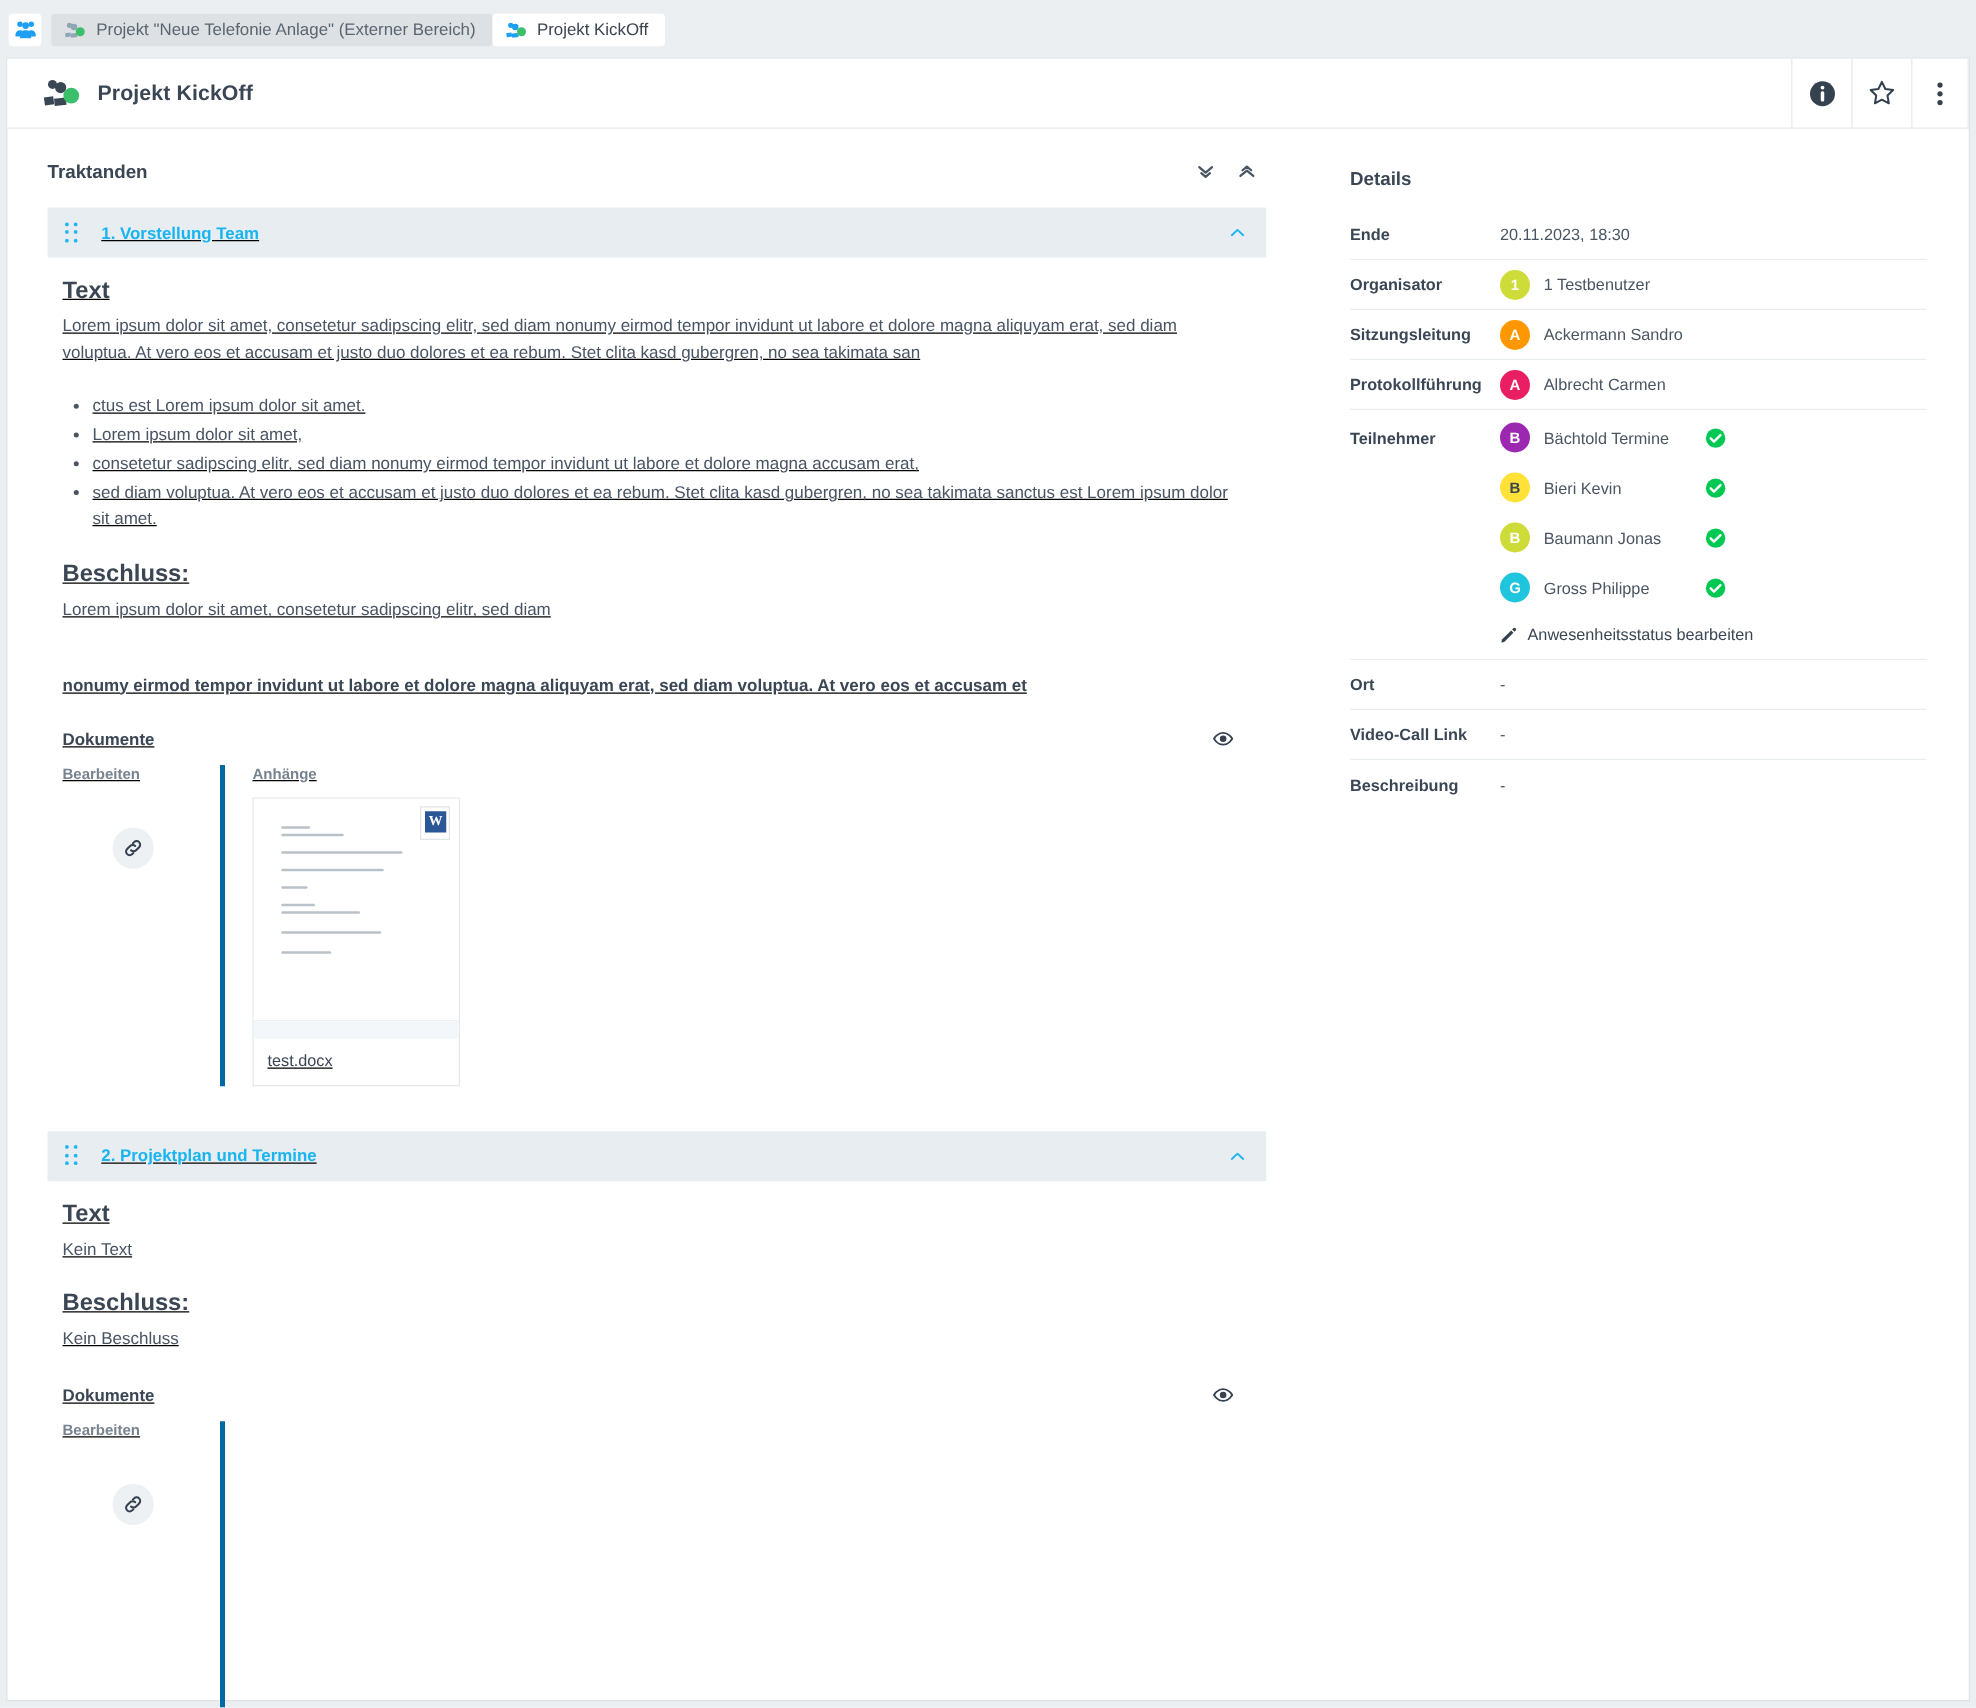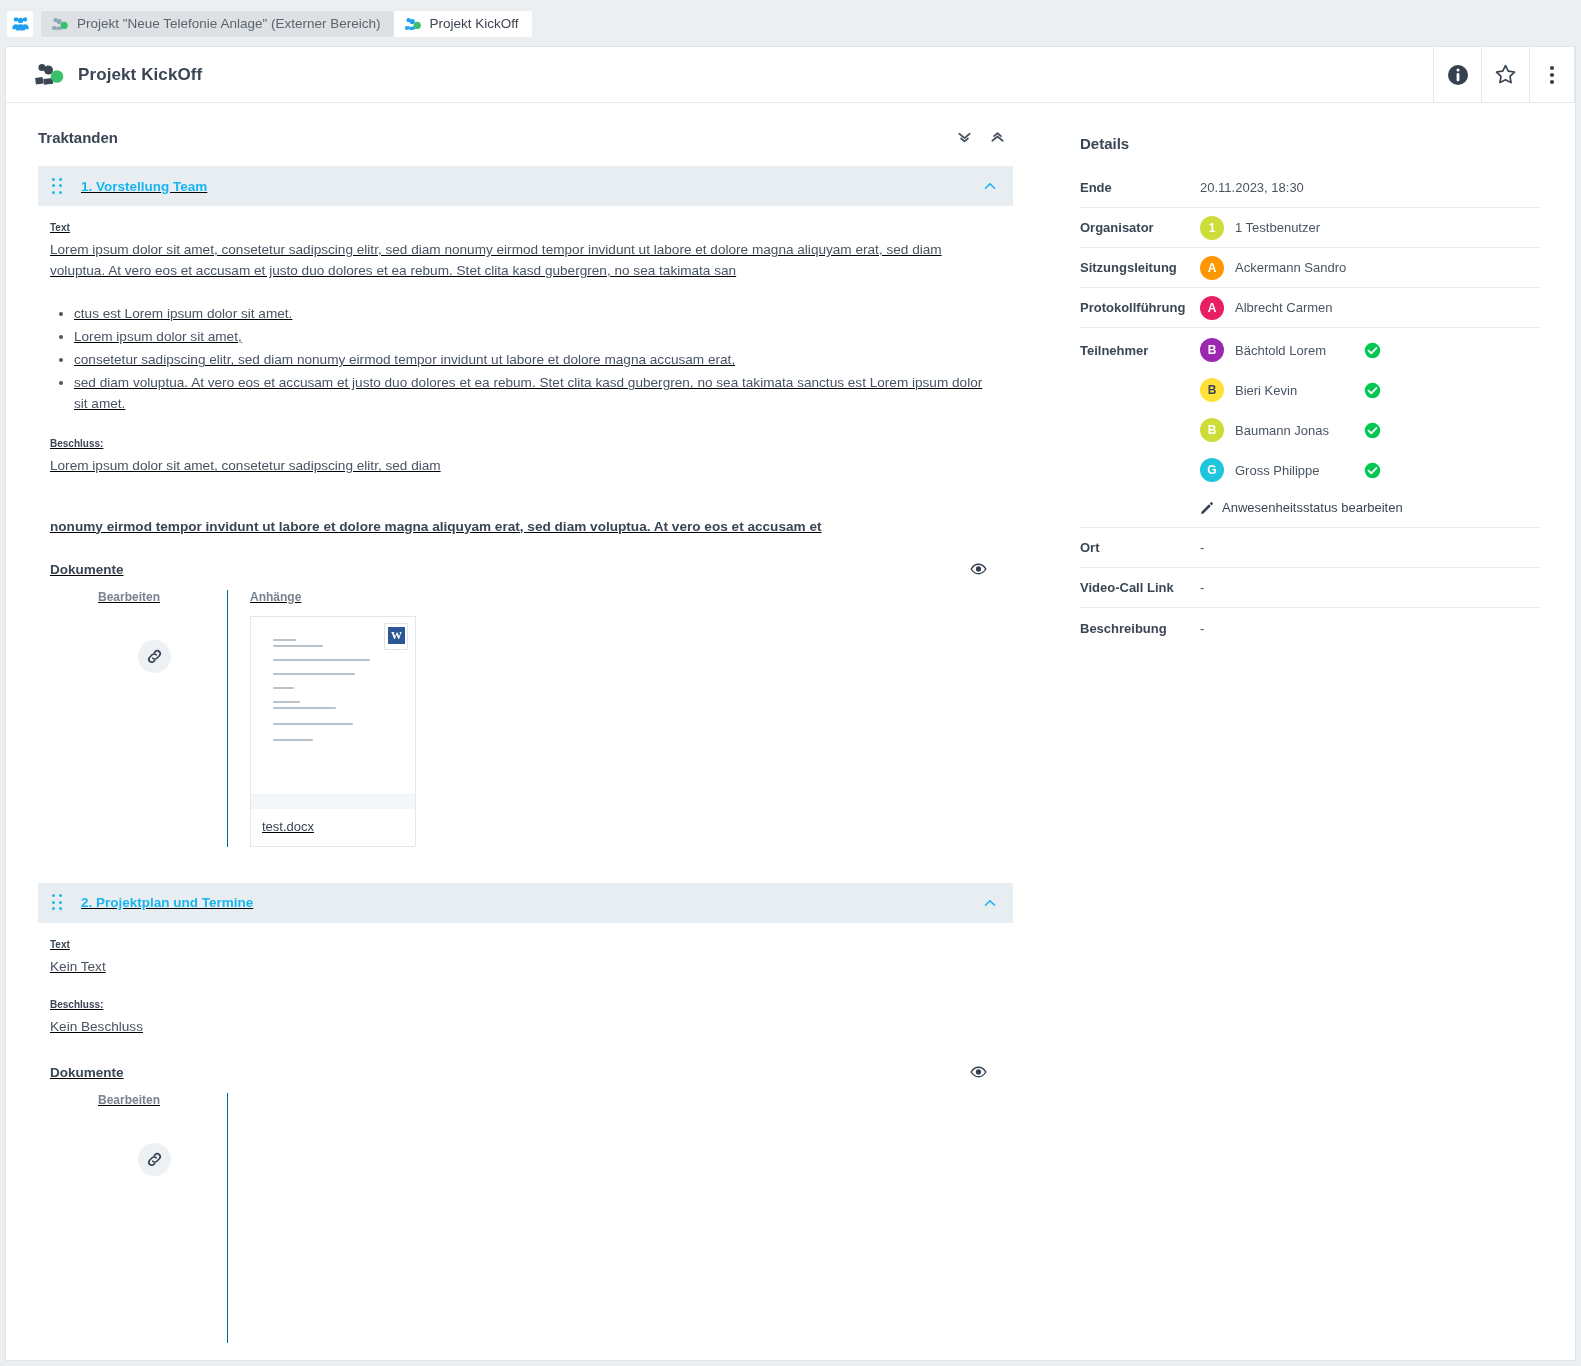--- a/index.html
+++ b/index.html
@@ -71,32 +71,32 @@
   .agenda-bar {
     background:#e8edf1; height: 40px; display:flex; align-items:center;
     padding: 0 16px 0 14px; border-radius: 1px;
   }
   .drag-handle { width:12px; height:17px; display:grid; grid-template-columns: 4px 4px; grid-template-rows: repeat(3, 4px); gap:2.5px; cursor:grab; }
   .drag-handle i { display:block; width:3.2px; height:3.2px; border-radius:50%; background:#1fb6f2; }
   .agenda-title { margin-left: 17px; font-size: 13.5px; font-weight: bold; color:#19b5f0; }
   .agenda-collapse { margin-left:auto; color:#19b5f0; cursor:pointer; display:flex; }
 
   .agenda-body { padding: 16px 14px 0 12px; }
-  .field-label { font-size: 10px; font-weight: bold; color:#3b4654; margin-bottom: 6px; }
+  .field-label { font-size: 19px; font-weight: bold; color:#3b4654; margin-bottom: 6px; }
   .para { font-size: 13.6px; color:#495463; line-height: 1.55; max-width: 975px; }
   ul.bullets { margin: 22px 0 0 0; padding-left: 24px; }
   ul.bullets li { font-size: 13.6px; color:#495463; line-height: 1.55; margin-bottom: 2px; }
   .bold-para { font-size: 13.6px; font-weight:bold; color:#3b4654; }
 
   .doks-head { display:flex; align-items:center; margin-top: 28px; padding-right: 12px; }
   .doks-title { font-size: 13.5px; font-weight:bold; color:#3b4654; }
   .doks-eye { margin-left:auto; cursor:pointer; display:flex; }
 
   .doks-cols { display:flex; margin-top: 13px; }
-  .dok-col-left { width: 130px; flex:0 0 130px; border-right:1px solid #0369a1; padding-right:12px; min-height: 220px; margin-left: 48px; }
+  .dok-col-left { width: 130px; flex:0 0 130px; border-right:4px solid #0369a1; padding-right:12px; min-height: 220px; }
   .dok-col-right { flex:1; padding-left: 22px; }
   .col-cap { font-size: 12px; color:#78838f; font-weight:bold; }
   .round-btn {
     width: 33px; height: 33px; border-radius:50%; background:#eef1f3;
     display:flex; align-items:center; justify-content:center; margin: 36px 0 0 40px; cursor:pointer;
   }
   .attach-card { width:166px; border:1px solid #e3e7ea; background:#fff; margin-top: 12px; cursor:pointer; }
   .attach-thumb { position:relative; height: 178px; background:#fff; overflow:hidden; border-bottom:1px solid #eef1f3;}
   .attach-lines { position:absolute; left: 22px; top: 22px; width: 105px; }
   .attach-lines i { display:block; height:2px; background:#b9c1c9; margin-bottom:4px; border-radius:1px; }
@@ -407,21 +407,21 @@
               <span class="pname">Albrecht Carmen</span>
             </span>
           </div>
 
           <div class="drow participants">
             <span class="dlabel">Teilnehmer</span>
             <div style="display:flex;flex-direction:column">
               <div class="plist">
                 <div class="prow">
                   <span class="avatar" style="background:#9c27b0;color:#fff">B</span>
-                  <span class="pname">Bächtold Lorem</span>
+                  <span class="pname">Bächtold Termine</span>
                   <span class="check">
                     <svg width="17" height="17" viewBox="0 0 18 18">
                       <circle cx="9" cy="9" r="8.2" fill="#00c853"></circle>
                       <path d="M4.8 9.2l2.8 2.8 5.5-5.6" fill="none" stroke="#fff" stroke-width="2" stroke-linecap="round" stroke-linejoin="round"></path>
                     </svg>
                   </span>
                 </div>
                 <div class="prow">
                   <span class="avatar" style="background:#ffe138;color:#3b4654">B</span>
                   <span class="pname">Bieri Kevin</span>

